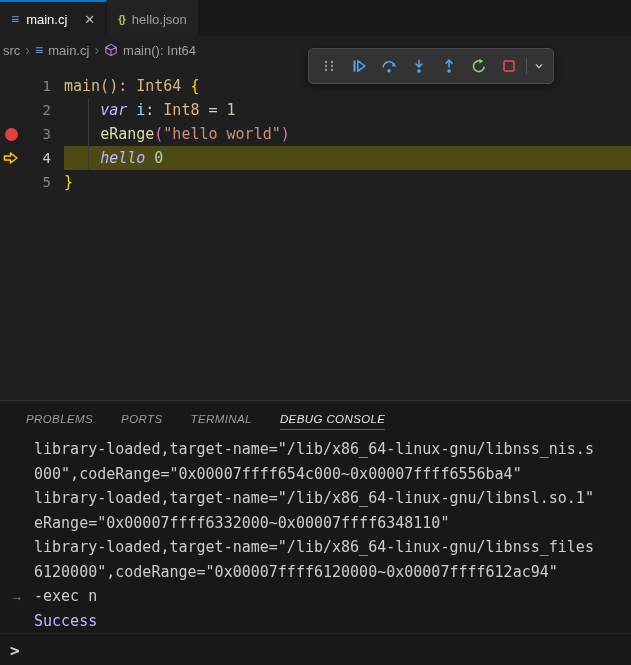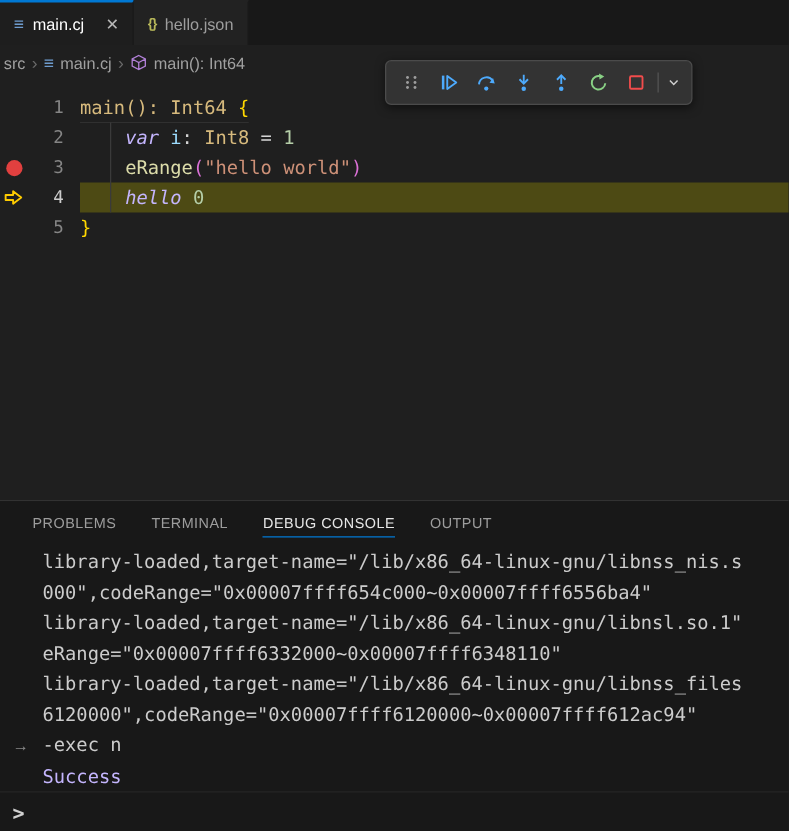--- a/index.html
+++ b/index.html
@@ -63,21 +63,21 @@
     display:flex; align-items:center; gap:1px;
     background:#333333; border:1px solid #4b4b4b; border-radius:5px;
     padding:0 5px; box-shadow:0 2px 8px rgba(0,0,0,0.5);
   }
   .dbtn { width:29px; height:30px; display:flex; align-items:center; justify-content:center; border-radius:4px; cursor:pointer; }
   .dbtn.narrow { width:18px; }
   .dt-sep { width:1px; height:16px; background:#555555; margin:0 2px; }
 
   
   .panel { height:265px; background:#181818; border-top:1px solid #323232; }
-  .panel-tabs { height:36px; display:flex; align-items:stretch; padding-left:12px; background:#181818; }
+  .panel-tabs { height:36px; display:flex; align-items:stretch; padding-left:12px; background:#181818;font-style:italic; }
   .panel-tab {
     display:flex; align-items:center; padding:0 14px;
     font-size:11.5px; letter-spacing:0.4px; color:#9d9d9d; position:relative; cursor:pointer; white-space:nowrap;
   }
   .panel-tab.active { color:#e7e7e7; }
   .panel-tab.active::after { content:""; position:absolute; left:14px; right:14px; bottom:7px; height:1px; background:#0078d4; }
 
   .console { height:196px; overflow:hidden; }
   .crow { display:flex; height:24.5px; align-items:center; font-family:"DejaVu Sans Mono", monospace; font-size:15px; color:#cccccc; white-space:pre; overflow:hidden; }
   .cmark { width:34px; flex:none; padding-left:10px; color:#8a8a8a; font-size:13px; font-family:"Liberation Sans", sans-serif; }
@@ -227,23 +227,23 @@
     <div class="dbtn narrow">
       <svg width="14" height="14" viewBox="0 0 16 16">
         <path d="M4.5 6.2 L8 9.8 L11.5 6.2" fill="none" stroke="#cfcfcf" stroke-width="1.4"></path>
       </svg>
     </div>
   </div>
 
   <div class="panel">
     <div class="panel-tabs">
         <div class="panel-tab">PROBLEMS</div>
+        <div class="panel-tab">PORTS</div>
         <div class="panel-tab">TERMINAL</div>
         <div class="panel-tab active">DEBUG CONSOLE</div>
-        <div class="panel-tab">OUTPUT</div>
       </div>
     <div class="console">
         <div class="crow output"><span class="cmark"></span><span class="ctext">library-loaded,target-name="/lib/x86_64-linux-gnu/libnss_nis.s</span></div>
         <div class="crow output"><span class="cmark"></span><span class="ctext">000",codeRange="0x00007ffff654c000~0x00007ffff6556ba4"</span></div>
         <div class="crow output"><span class="cmark"></span><span class="ctext">library-loaded,target-name="/lib/x86_64-linux-gnu/libnsl.so.1"</span></div>
         <div class="crow output"><span class="cmark"></span><span class="ctext">eRange="0x00007ffff6332000~0x00007ffff6348110"</span></div>
         <div class="crow output"><span class="cmark"></span><span class="ctext">library-loaded,target-name="/lib/x86_64-linux-gnu/libnss_files</span></div>
         <div class="crow output"><span class="cmark"></span><span class="ctext">6120000",codeRange="0x00007ffff6120000~0x00007ffff612ac94"</span></div>
         <div class="crow input"><span class="cmark">→</span><span class="ctext">-exec n</span></div>
         <div class="crow success"><span class="cmark"></span><span class="ctext">Success</span></div>

